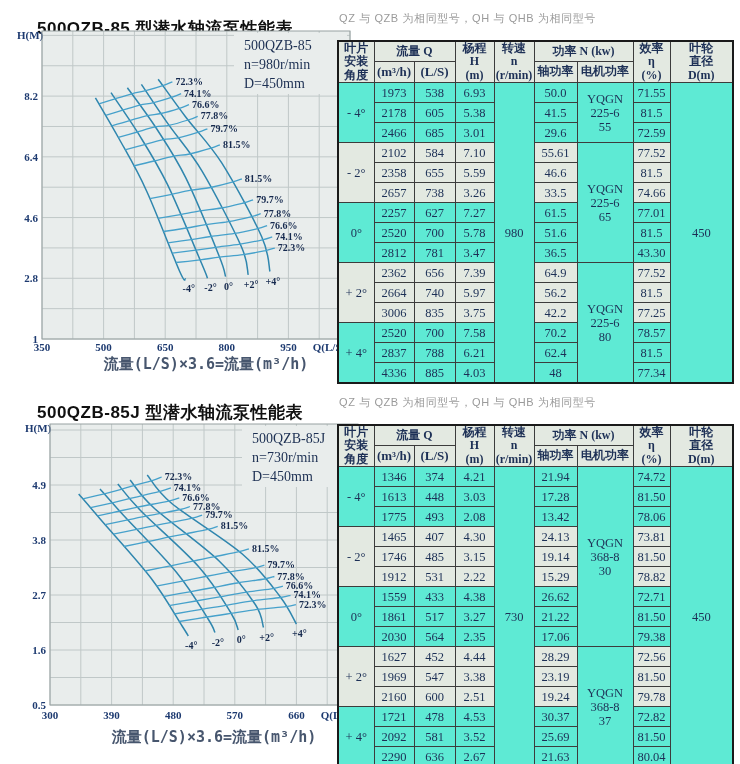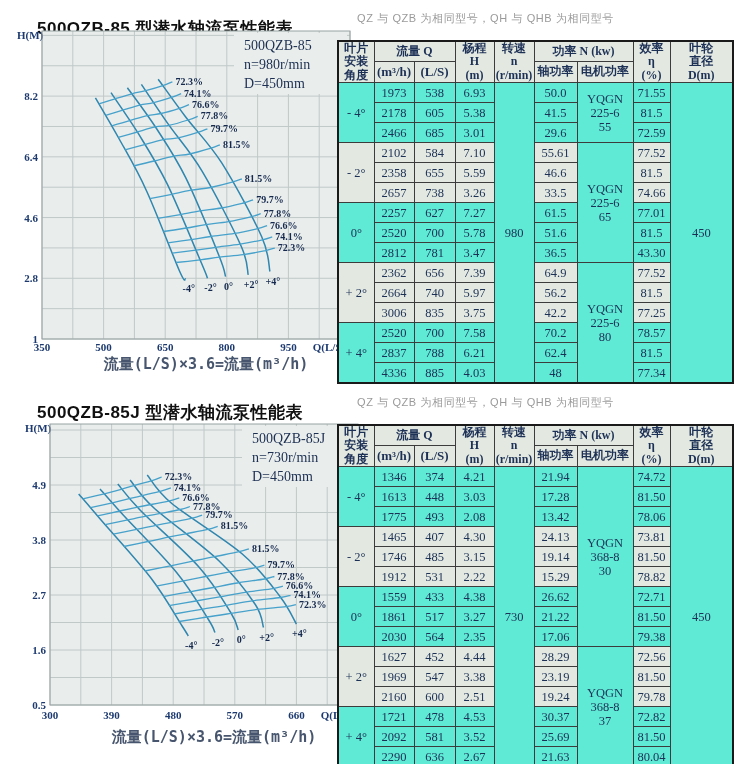--- a/index.html
+++ b/index.html
@@ -1,21 +1,21 @@
 <!DOCTYPE html>
 <html><head>
 <meta charset="utf-8">
 <style>
   html,body{margin:0;padding:0;background:#fff;}
   .page{position:relative;width:740px;height:764px;background:#ffffff;overflow:hidden;
         font-family:"Liberation Serif","DejaVu Serif",serif;}
   .sec-title{position:absolute;margin:12px;font-family:"Liberation Sans","DejaVu Sans",sans-serif;
         font-weight:bold;font-size:17px;letter-spacing:0.5px;color:#101010;white-space:nowrap;}
   .model-note{position:absolute;font-family:"Liberation Sans","DejaVu Sans",sans-serif;
-        font-size:11px;color:#9a9a9a;letter-spacing:0.6px;white-space:nowrap;margin-left:18px;}
+        font-size:11px;color:#9a9a9a;letter-spacing:0.6px;white-space:nowrap;}
   .chart-box{position:absolute;padding-left:14px;}
   table.perf{position:absolute;border-collapse:collapse;table-layout:fixed;background:#5eead4;
         border:2px solid #1a1a1a;}
   table.perf th, table.perf td{border:1px solid #3c3c3c;text-align:center;vertical-align:middle;
         padding:0;color:#1d3056;font-family:"Liberation Serif","DejaVu Serif",serif;
         white-space:pre-line;line-height:1.12;overflow:hidden;}
   table.perf th{font-size:12px;font-weight:bold;background:#e3e9e1;}
   table.perf th.unit{font-size:13px;}
   table.perf tbody td{font-size:12.5px;height:19px;}
   table.perf td.shaded{background:#e3e9e1;}

